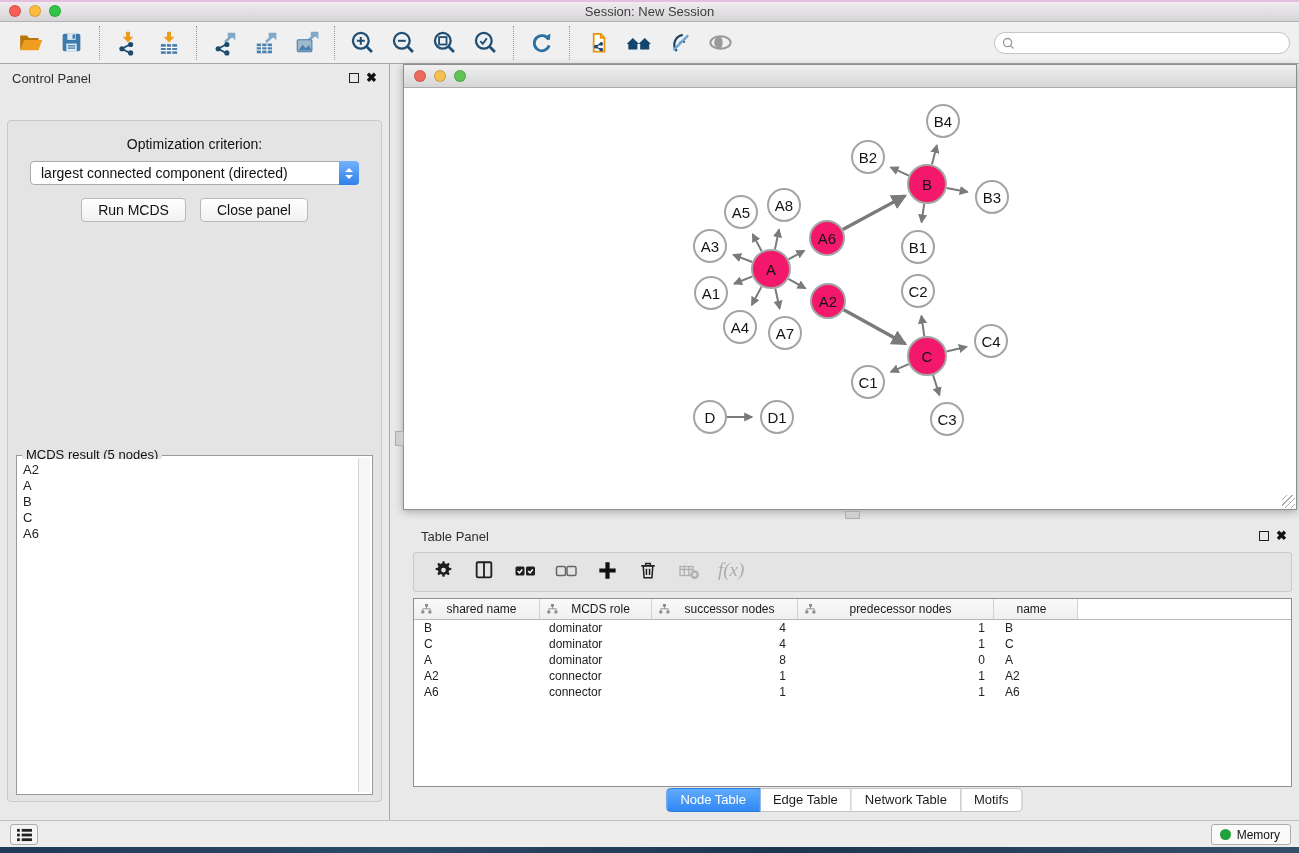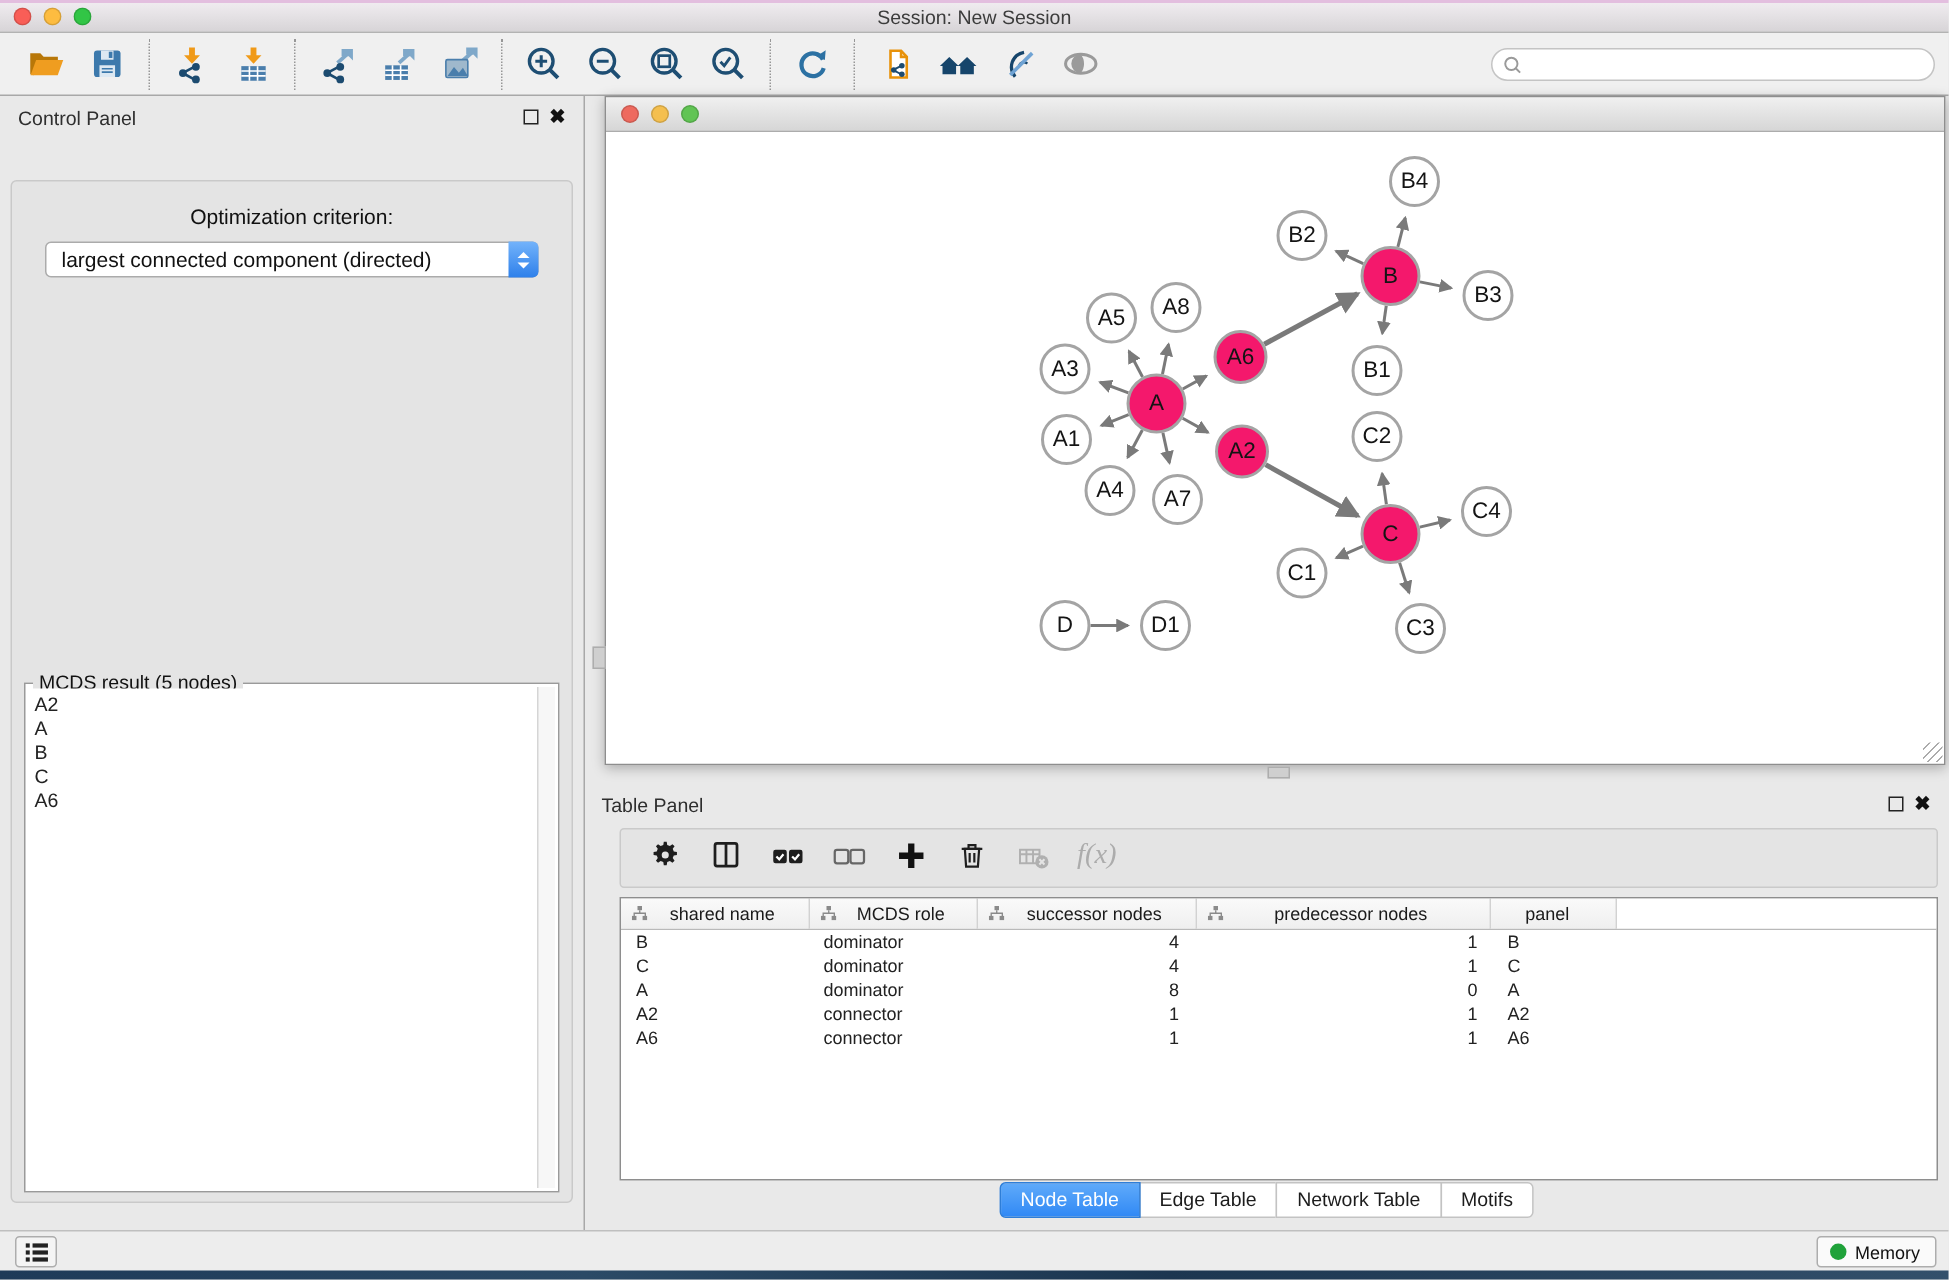--- a/index.html
+++ b/index.html
@@ -252,20 +252,24 @@
   </div>
   <div class="cp-inner">
     <div class="opt-label">Optimization criterion:</div>
     <div class="dropdown">
       <span>largest connected component (directed)</span>
       <span class="dd-stepper">
           <span class="chev up"></span>
           <span class="chev down"></span>
         </span>
     </div>
+    <div class="btn-row">
+      <div class="push-btn">Run MCDS</div>
+      <div class="push-btn">Close panel</div>
+    </div>
     <div class="group-box">
       <span class="legend">MCDS result (5 nodes)</span>
       <div class="mcds-list">
           <div>A2</div>
           <div>A</div>
           <div>B</div>
           <div>C</div>
           <div>A6</div>
         </div>
       <div class="list-scroll"></div>
@@ -391,21 +395,21 @@
           <text x="373" y="329" text-anchor="middle" dominant-baseline="central" font-size="15" fill="#141414" font-family="&quot;Liberation Sans&quot;, sans-serif">D1</text>
         </g>
       </svg></div>
   <div class="resize-grip"></div>
 </div>
 <div class="v-handle"></div>
 <div class="h-handle"></div>
 
 <div class="table-panel">
   <div class="panel-head">
-    <span class="ph-title" style="left:10px">Table Panel</span>
+    <span class="ph-title" style="left:30px">Table Panel</span>
     <span class="float-ico tp-float"></span>
     <span class="close-ico tp-close">✖</span>
   </div>
   <div class="tp-toolbar">
     <span class="tp-tool">
       <svg width="21" height="21" viewBox="0 0 24 24">
         <path d="M10.9 2.5h2.2l.4 2.4 2 .8 2-1.4 1.6 1.6-1.4 2 .8 2 2.4.4v2.2l-2.4.4-.8 2 1.4 2-1.6 1.6-2-1.4-2 .8-.4 2.4h-2.2l-.4-2.4-2-.8-2 1.4-1.6-1.6 1.4-2-.8-2-2.4-.4v-2.2l2.4-.4.8-2-1.4-2 1.6-1.6 2 1.4 2-.8z" fill="#1E1E1E"></path>
         <circle cx="12" cy="12.6" r="2.7" fill="#E4E4E4"></circle>
       </svg>
     </span>
@@ -496,21 +500,21 @@
             <g fill="#8A8A8A">
               <rect x="4" y="0" width="3" height="2.8"></rect>
               <rect x="0.3" y="6.6" width="3" height="2.8"></rect>
               <rect x="7.4" y="6.6" width="3" height="2.8"></rect>
             </g>
             <path d="M5.5 2.8v2M1.8 6.6V4.8h7.4v1.8" fill="none" stroke="#8A8A8A" stroke-width="0.9"></path>
           </svg>
           <span class="th-label">predecessor nodes</span>
         </div>
         <div class="th" style="width: 84px;">
-          <span class="th-label">panel</span>
+          <span class="th-label">name</span>
         </div>
         <div class="th filler"></div>
       </div>
     <div id="table-body">
         <div class="tr">
           <div class="td c0">B</div>
           <div class="td c1">dominator</div>
           <div class="td c2">4</div>
           <div class="td c3">1</div>
           <div class="td c4">B</div>

